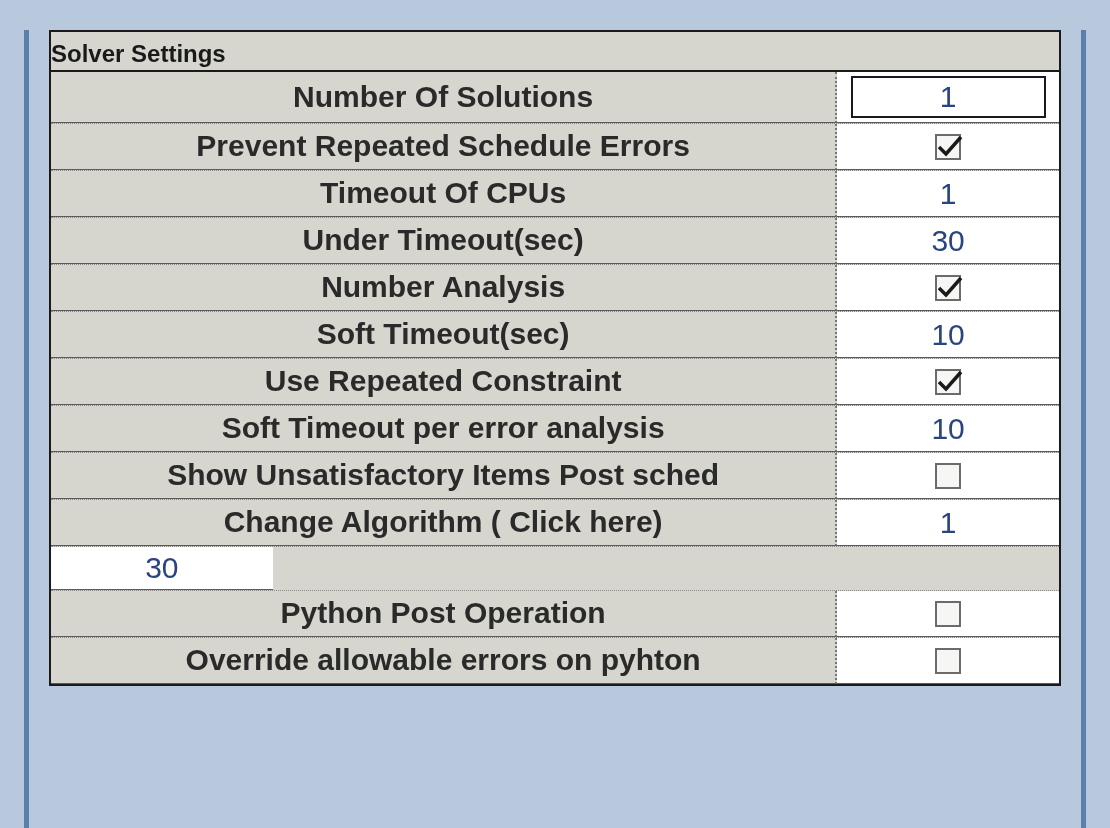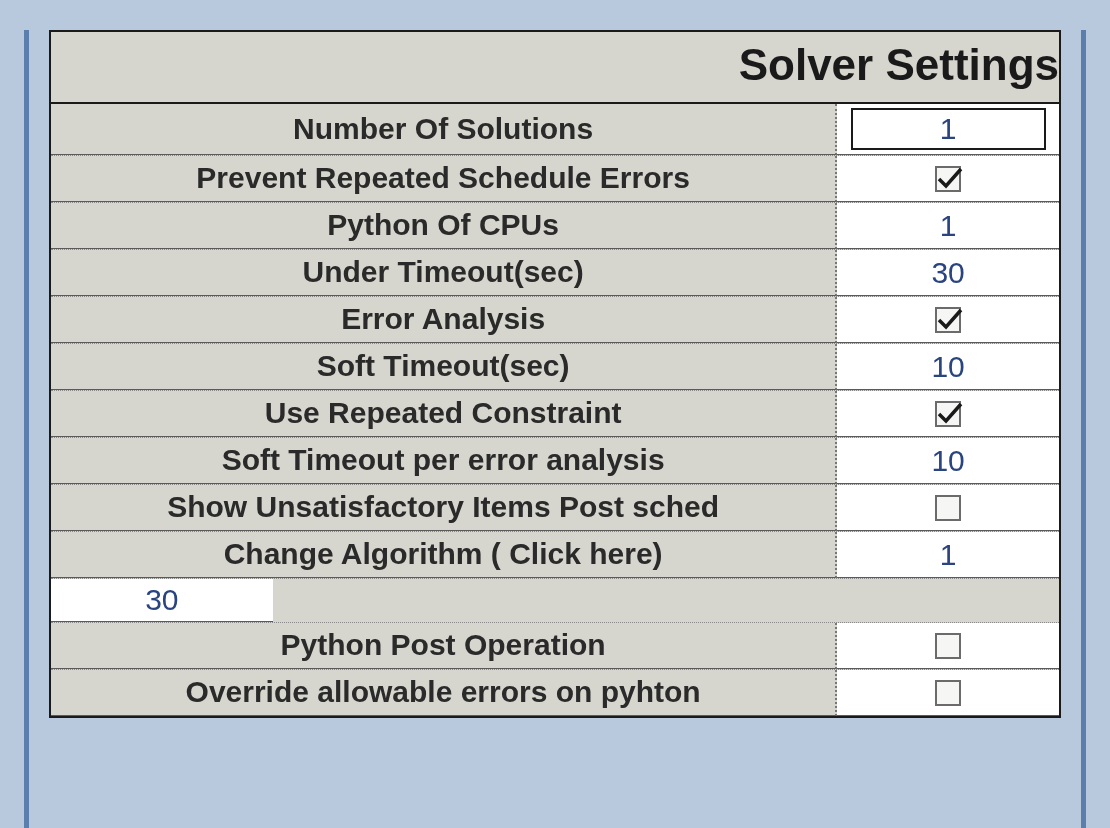--- a/index.html
+++ b/index.html
@@ -21,25 +21,25 @@
       padding: 0;
       background: #b8c8dd;
       height: 100%;
     }
     .panel {
       background: #d6d5ce;
       border: 2px solid #1a1a1a;
       margin: 18px 20px;
     }
     .panel-header {
-      text-align: right;
+      text-align: left;
       font-weight: bold;
-      font-size: 44px;
+      font-size: 24px;
       color: #1a1a1a;
-      padding: 8px 0 12px 0;
+      padding: 8px 0 2px 0;
       border-bottom: 2px solid #1a1a1a;
       background: #d6d5ce;
     }
     .settings-table {
       width: 100%;
       border-collapse: collapse;
     }
     .settings-row {
       display: flex;
       border-top: 1px dotted #888;
@@ -131,35 +131,35 @@
         <div class="value-cell">
           <span class="checkbox-wrap">
             <svg viewBox="0 0 30 30">
                 <polyline points="4,15 11,22 26,5" fill="none" stroke="#1a1a1a" stroke-width="3.5"></polyline>
               </svg>
           </span>
         </div>
       </div>
 
       <div class="settings-row">
-        <div class="label-cell">Python Of CPUs</div>
+        <div class="label-cell">Timeout Of CPUs</div>
         <div class="value-cell">
           <input type="text" value="1" style="">
         </div>
       </div>
 
       <div class="settings-row">
         <div class="label-cell">Under Timeout(sec)</div>
         <div class="value-cell">
           <input type="text" value="30" style="">
         </div>
       </div>
 
       <div class="settings-row">
-        <div class="label-cell">Error Analysis</div>
+        <div class="label-cell">Number Analysis</div>
         <div class="value-cell">
           <span class="checkbox-wrap">
             <svg viewBox="0 0 30 30">
                 <polyline points="4,15 11,22 26,5" fill="none" stroke="#1a1a1a" stroke-width="3.5"></polyline>
               </svg>
           </span>
         </div>
       </div>
 
       <div class="settings-row">

